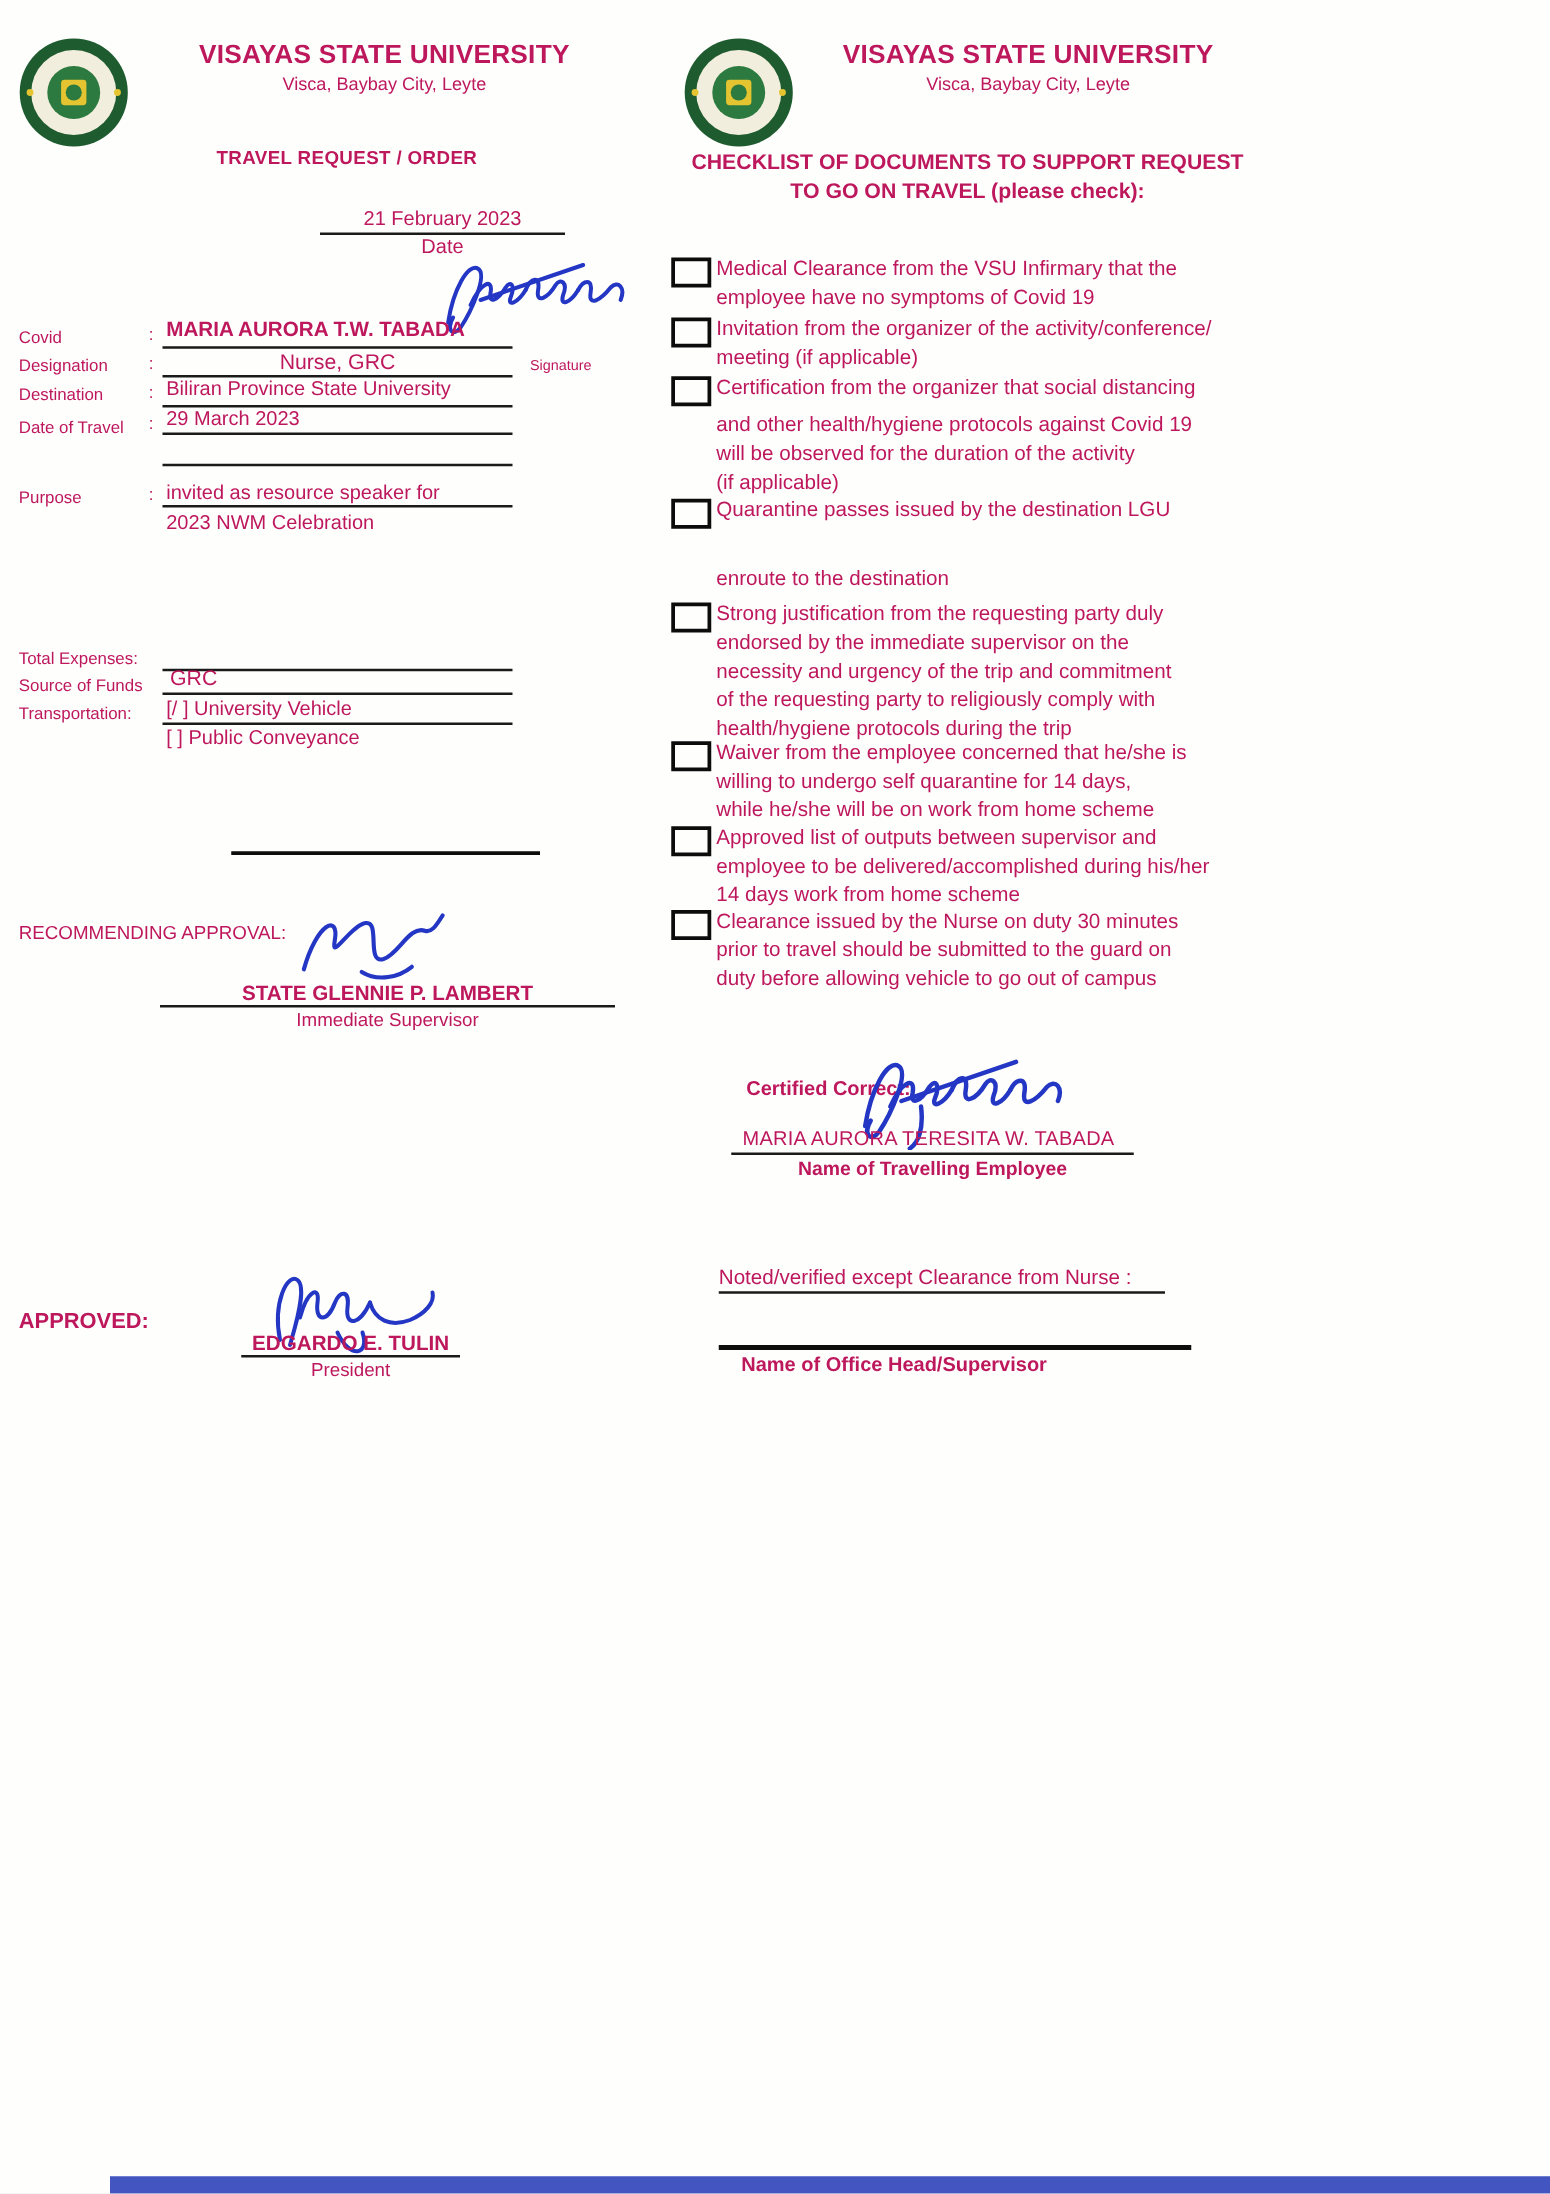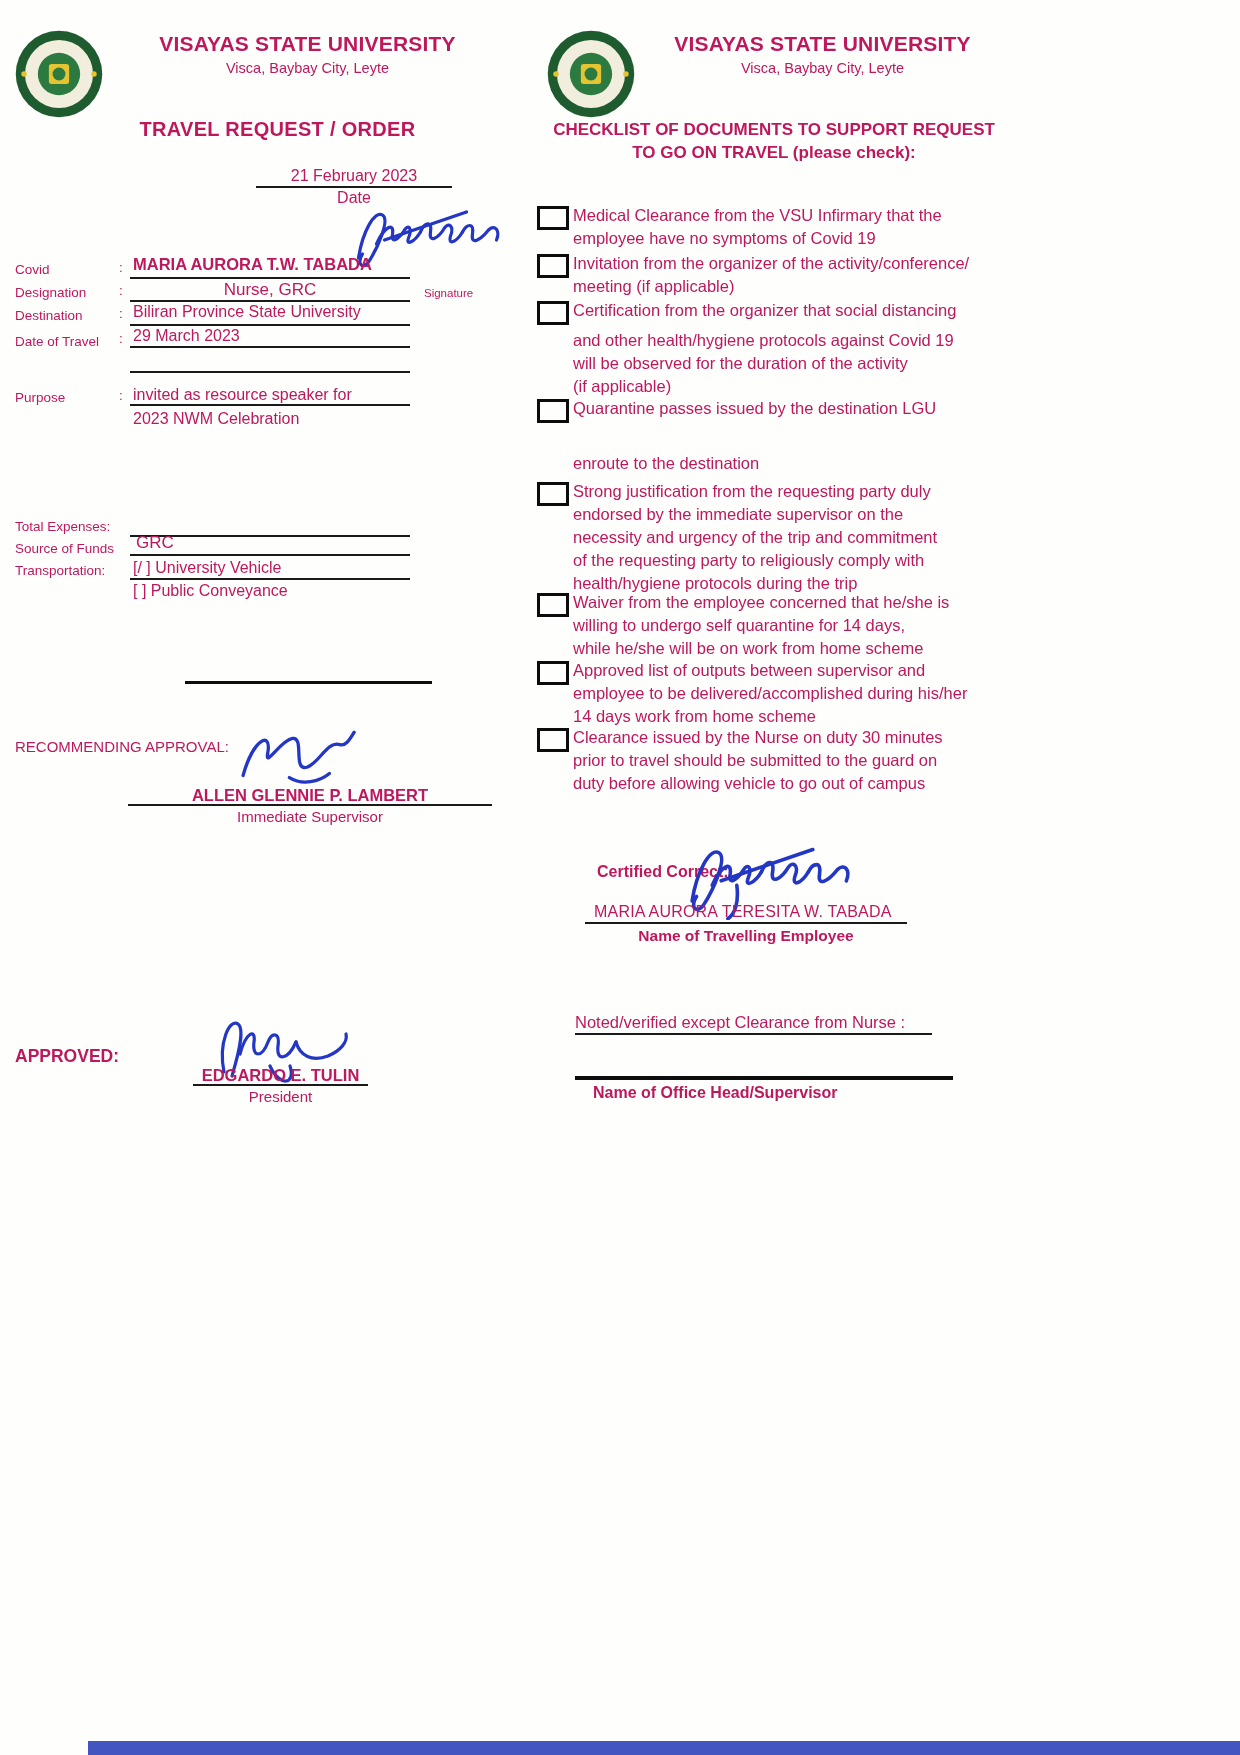--- a/index.html
+++ b/index.html
@@ -11,21 +11,21 @@
     font-family:"Liberation Sans", sans-serif;
     color:#be185d;
     overflow:hidden;
   }
   .abs{position:absolute;}
   .center{text-align:center;}
   .bold{font-weight:700;}
   .pre{white-space:pre-line;}
   .uni-name{font-size:21px;font-weight:700;letter-spacing:.2px;}
   .uni-addr{font-size:14.5px;margin-top:4px;}
-  .form-title{font-size:20px;font-weight:700;letter-spacing:.3px;}
+  .form-title{font-size:15px;font-weight:700;letter-spacing:.3px;}
   .lbl{font-size:13.5px;}
   .val{font-size:16px;}
   .val-bold{font-size:16.5px;font-weight:700;}
   .rule{height:2px;background:#1a1a1a;}
   .thick-rule{background:#0d0d0d;}
   .cbx{width:26px;height:18px;border:3px solid #0c0c0c;background:transparent;}
   .chk-text{font-size:16.5px;line-height:23px;white-space:pre-line;width:450px;}
   .sig path{fill:none;stroke:#2336c4;stroke-width:3.2px;stroke-linecap:round;stroke-linejoin:round;}
   .small-note{font-size:11.5px;}
   .sub{font-size:15px;}
@@ -106,21 +106,21 @@
 
   <div class="abs thick-rule" style="left:185px;top:681px;width:247px;height:3px;"></div>
 
   <div class="abs sub" style="left:15px;top:738px;">RECOMMENDING APPROVAL:</div>
 
   <svg class="abs sig" style="left:232px;top:722px;" width="125" height="72" viewBox="0 0 120 70">
     <path d="M10,52 C20,16 38,8 34,30 C31,46 46,18 58,16 C70,14 58,48 72,44 C84,40 92,18 104,22 C110,24 114,16 118,10"></path>
     <path d="M55,54 C68,62 84,58 94,50"></path>
   </svg>
 
-  <div class="abs center val-bold" style="left:128px;top:786px;width:364px;">ALLEN GLENNIE P. LAMBERT</div>
+  <div class="abs center val-bold" style="left:128px;top:786px;width:364px;">STATE GLENNIE P. LAMBERT</div>
   <div class="abs rule" style="left:128px;top:804px;width:364px;"></div>
   <div class="abs center sub" style="left:128px;top:808px;width:364px;">Immediate Supervisor</div>
 
   <div class="abs bold" style="left:15px;top:1046px;font-size:17.5px;">APPROVED:</div>
 
   <svg class="abs sig" style="left:208px;top:1002px;" width="160" height="95" viewBox="0 0 160 95">
     <path d="M16,70 C10,40 22,16 30,22 C38,28 28,60 24,74"></path>
     <path d="M32,52 C38,30 48,26 46,40 C44,56 54,56 60,40 C64,30 72,30 70,44 C68,60 80,58 88,40"></path>
     <path d="M88,40 C92,54 104,60 120,54 C132,49 140,40 138,32"></path>
     <path d="M62,64 C72,86 88,82 82,64"></path>

